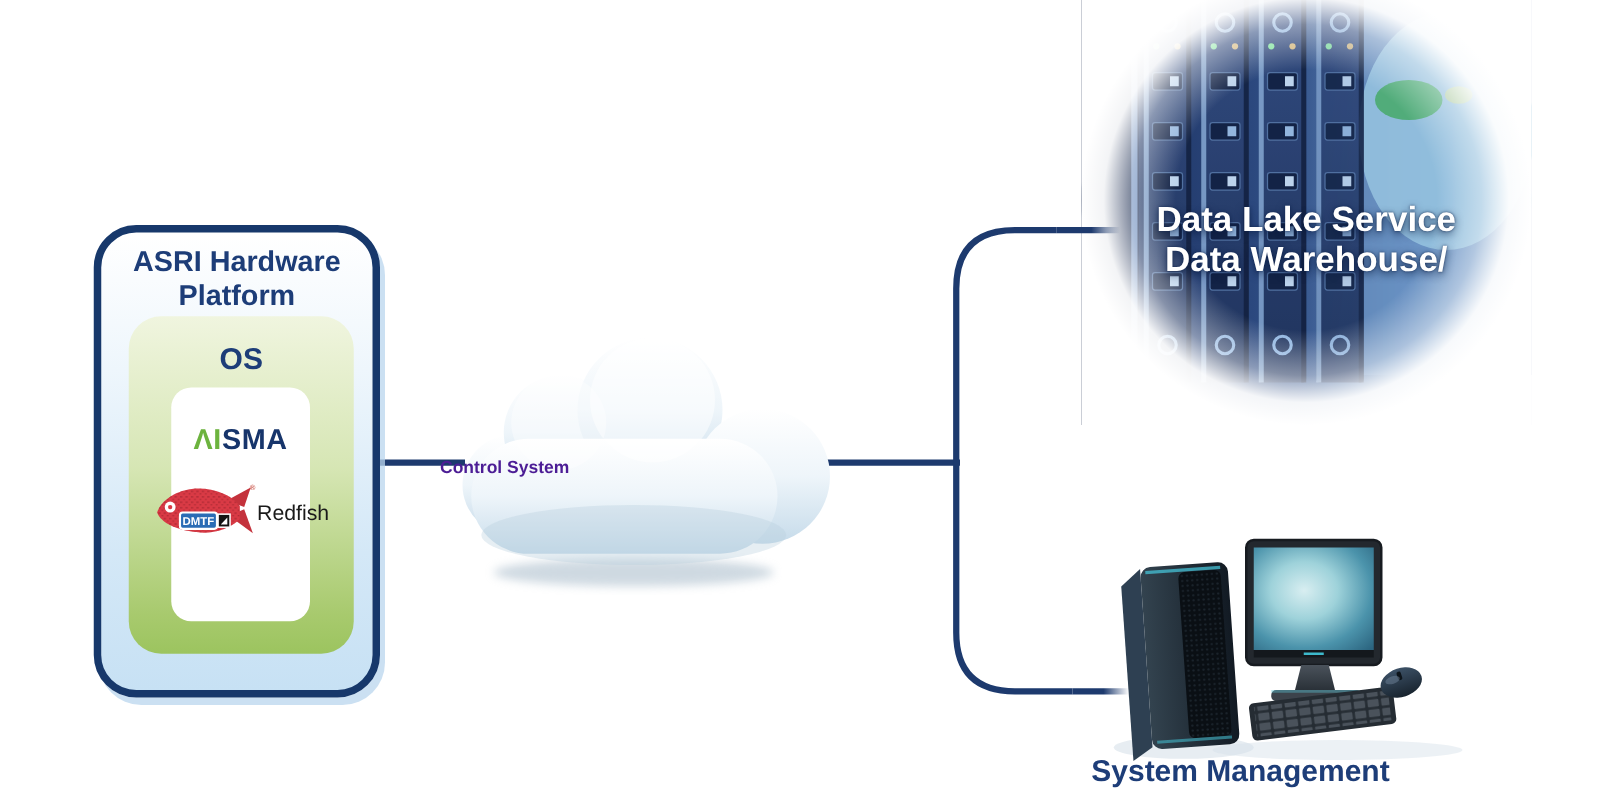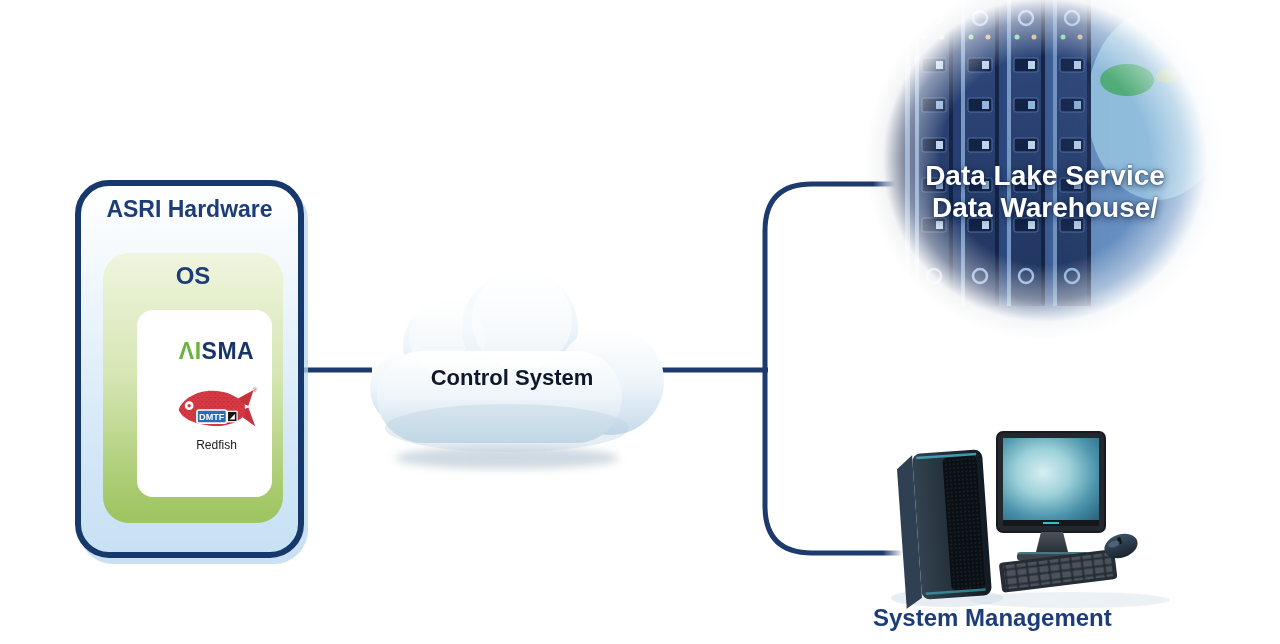--- a/index.html
+++ b/index.html
@@ -16,35 +16,35 @@
     background:linear-gradient(180deg,#ffffff 0%,#eef6fc 30%,#d4e8f7 70%,#c7e1f4 100%);
     box-shadow:4px 6px 0 rgba(185,214,238,0.75);
   }
   .platform-title{
     margin-top:10px;text-align:center;font-size:23px;font-weight:bold;color:#1d3d78;line-height:1.18;
   }
   .os-box{
     position:absolute;left:22px;top:67px;width:180px;height:270px;border-radius:26px;
     background:linear-gradient(180deg,#f0f5df 0%,#d6e6b4 45%,#a8ca6e 88%,#9cc45f 100%);
   }
-  .os-label{margin-top:9px;text-align:center;font-size:24px;font-weight:bold;color:#1d3d78;}
+  .os-label{margin-top:21px;text-align:center;font-size:24px;font-weight:bold;color:#1d3d78;}
   .sw-card{
     position:absolute;left:34px;top:57px;width:111px;height:187px;border-radius:16px;background:#ffffff;
-    display:flex;flex-direction:column;align-items:center;padding-left:24px;
+    display:flex;flex-direction:column;align-items:center;
   }
   .aisma{margin-top:28px;font-size:23px;font-weight:bold;letter-spacing:0.5px;white-space:nowrap;}
   .aisma .g{color:#6cb33e;}
   .aisma .n{color:#17356b;}
-  .redfish{margin-top:18px;display:flex;flex-direction:column;align-items:center;}
-  .redfish-label{margin-top:1px;font-size:12px;color:#1a1a1a;}
+  .redfish{margin-top:18px;display:flex;flex-direction:row;align-items:center;}
+  .redfish-label{margin-top:1px;font-size:17px;color:#1a1a1a;}
   
   .cloud{position:absolute;left:352px;top:266px;width:320px;height:210px;z-index:4;}
   .cloud-label{
-    position:absolute;left:0;top:99px;width:100%;text-align:center;
-    font-size:22px;font-weight:bold;color:#0f172a;line-height:1.18;
+    position:absolute;left:0;top:99px;width:100%;text-align:left;
+    font-size:14px;font-weight:bold;color:#4c1d95;line-height:1.18;
   }
   
   .service-circle{position:absolute;left:865px;top:-20px;width:360px;height:360px;z-index:2;}
   .service-label{
     position:absolute;left:0;top:180px;width:100%;text-align:center;
     font-size:28px;font-weight:bold;color:#ffffff;line-height:1.16;
     text-shadow:0 2px 7px rgba(9,28,66,0.75),0 0 2px rgba(16,38,80,0.85);
   }
   
   .management{position:absolute;left:873px;top:420px;width:354px;height:224px;z-index:2;}
@@ -197,20 +197,21 @@
     <path d="M304 370 H372" stroke="#1d3a6e" stroke-width="5" fill="none"></path>
     <path d="M652 370 H768" stroke="#1d3a6e" stroke-width="5" fill="none"></path>
     <path d="M845 184 H812 Q765 184 765 231 V506 Q765 553 812 553 H858" stroke="#1d3a6e" stroke-width="5" fill="none"></path>
     <path d="M845 184 H896" stroke="url(#ln-fadeT)" stroke-width="5" fill="none"></path>
     <path d="M858 553 H903" stroke="url(#ln-fadeB)" stroke-width="5" fill="none"></path>
   </svg>
 
   <div class="platform">
     <div class="platform-title">
       <div>ASRI Hardware</div>
+      <div>Platform</div>
     </div>
     <div class="os-box">
       <div class="os-label">OS</div>
       <div class="sw-card">
         <div class="aisma">
           <span class="g">ΛI</span><span class="n">SMA</span>
         </div>
         <div class="redfish">
           <svg width="84" height="54" viewBox="0 0 96 62">
             <defs>

